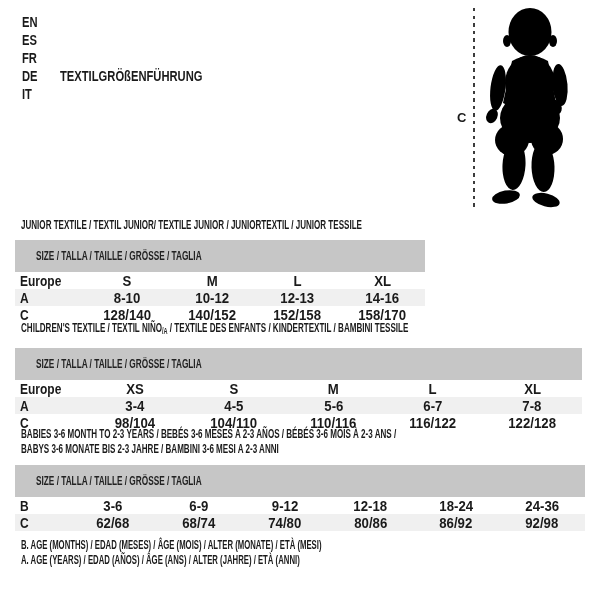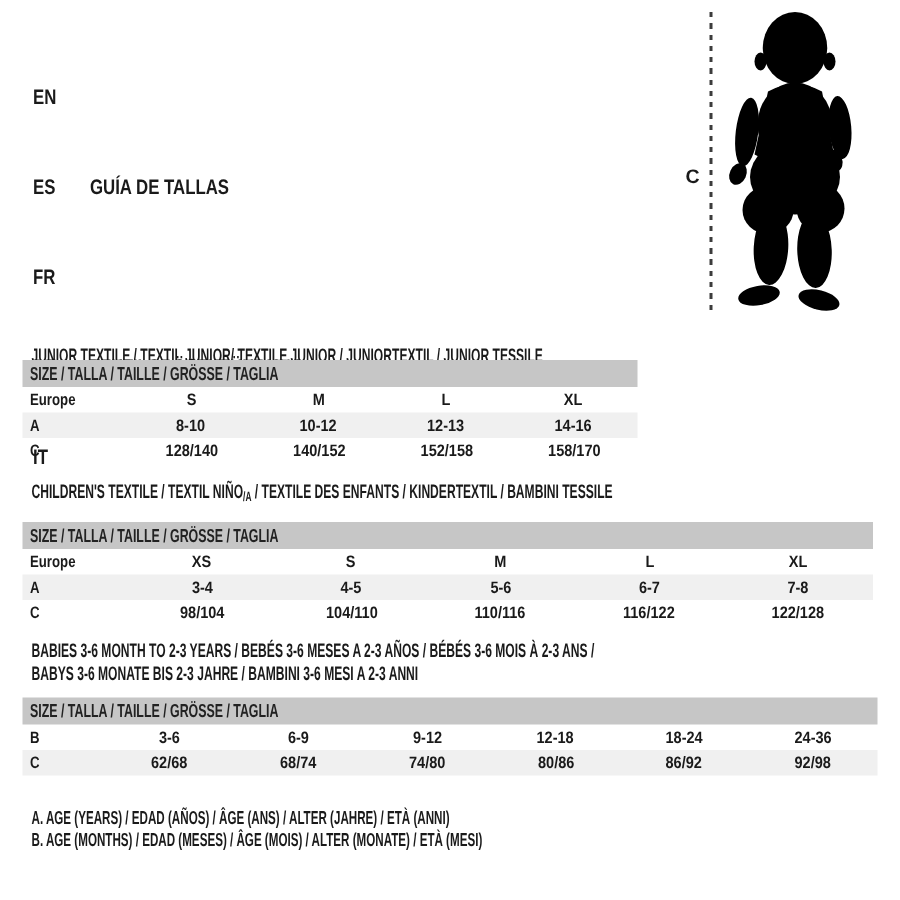--- a/index.html
+++ b/index.html
@@ -11,67 +11,66 @@
 
   
   .sx { display:inline-block; white-space:nowrap; transform-origin:0 50%; }
   .sx62 { transform:scaleX(0.62); }
   .sx66 { transform:scaleX(0.66); }
   .sx80 { transform:scaleX(0.80); }
   .sxc  { display:inline-block; white-space:nowrap; transform:scaleX(0.88); transform-origin:50% 50%; }
 
   
   .lang-list { position:absolute; top:13px; left:22px; }
-  .lang-row { height:18px; display:flex; align-items:center; font-weight:700; font-size:14px;margin-top:42px; }
+  .lang-row { height:18px; display:flex; align-items:center; font-weight:700; font-size:14px; }
   .lang-code { width:38px; }
 
   
   .figure { position:absolute; left:452px; top:5px; width:145px; height:205px; }
   .dashed-line { position:absolute; left:21px; top:3px; width:2px; height:200px;
     background:repeating-linear-gradient(to bottom,#3c3c3c 0 3.5px, transparent 3.5px 7.5px); }
   .c-label { position:absolute; left:5px; top:105px; font-weight:700; font-size:13px; }
   .baby { position:absolute; left:30px; top:0; }
 
   
   .sec-title { position:absolute; left:21px; font-weight:700; font-size:13px; line-height:13px; }
-  #t1-title { top:230px; }
+  #t1-title { top:218px; }
   #t2-title { top:321px; }
   #t3-title { top:427px; }
   #t3-title .line { display:block; height:15px; }
   sub.suba { font-size:9px; vertical-align:-2px; }
 
   
   .tbl { position:absolute; left:15px; }
   #t1 { top:240px; width:410px; }
   #t2 { top:348px; width:567px; }
   #t3 { top:465px; width:570px; }
-  .band { height:18px; background:var(--band,#c6c6c6); display:flex; align-items:center;
-    padding-left:5px; font-weight:700; font-size:12.5px; color:#222; }
-  .trow { height:17px; display:flex; align-items:center; font-weight:700; font-size:11px; }
+  .band { height:32px; background:var(--band,#c6c6c6); display:flex; align-items:center;
+    padding-left:21px; font-weight:700; font-size:12.5px; color:#222; }
+  .trow { height:17px; display:flex; align-items:center; font-weight:700; font-size:15px; }
   .trow.shaded { background:var(--alt,#f0f0f0); }
   .cell0 { width:65px; padding-left:5px; text-align:left; flex:none; }
   #t3 .cell0 { width:50px; }
   .cellv { flex:1; text-align:center; }
 
   
   .footnotes { position:absolute; left:21px; top:537px; }
   .fn-row { height:15.5px; display:flex; align-items:center; font-weight:700; font-size:12.5px; }
 </style>
 </head>
 <body>
 
 <div class="page">
 
   <div class="lang-list">
     <div class="lang-row">
       <span class="lang-code"><span class="sx sx80">EN</span></span>
     </div>
     <div class="lang-row">
       <span class="lang-code"><span class="sx sx80">ES</span></span>
-      <span class="lang-label"><span class="sx sx80">GUÍA DE TALLAS</span></span>
     </div>
     <div class="lang-row">
       <span class="lang-code"><span class="sx sx80">FR</span></span>
     </div>
     <div class="lang-row">
       <span class="lang-code"><span class="sx sx80">DE</span></span>
       <span class="lang-label"><span class="sx sx80">TEXTILGRÖßENFÜHRUNG</span></span>
     </div>
     <div class="lang-row">
       <span class="lang-code"><span class="sx sx80">IT</span></span>
@@ -189,20 +188,20 @@
       <span class="cellv"><span class="sxc">68/74</span></span>
       <span class="cellv"><span class="sxc">74/80</span></span>
       <span class="cellv"><span class="sxc">80/86</span></span>
       <span class="cellv"><span class="sxc">86/92</span></span>
       <span class="cellv"><span class="sxc">92/98</span></span>
     </div>
   </div>
 
   <div class="footnotes">
     <div class="fn-row">
+        <span class="sx sx62">B. AGE (MONTHS) / EDAD (MESES) / ÂGE (MOIS) / ALTER (MONATE) / ETÀ (MESI)</span>
+      </div>
+    <div class="fn-row">
         <span class="sx sx62">A. AGE (YEARS) / EDAD (AÑOS) / ÂGE (ANS) / ALTER (JAHRE) / ETÀ (ANNI)</span>
       </div>
-    <div class="fn-row">
-        <span class="sx sx62">B. AGE (MONTHS) / EDAD (MESES) / ÂGE (MOIS) / ALTER (MONATE) / ETÀ (MESI)</span>
-      </div>
   </div>
 
 </div>
 
 </body></html>

